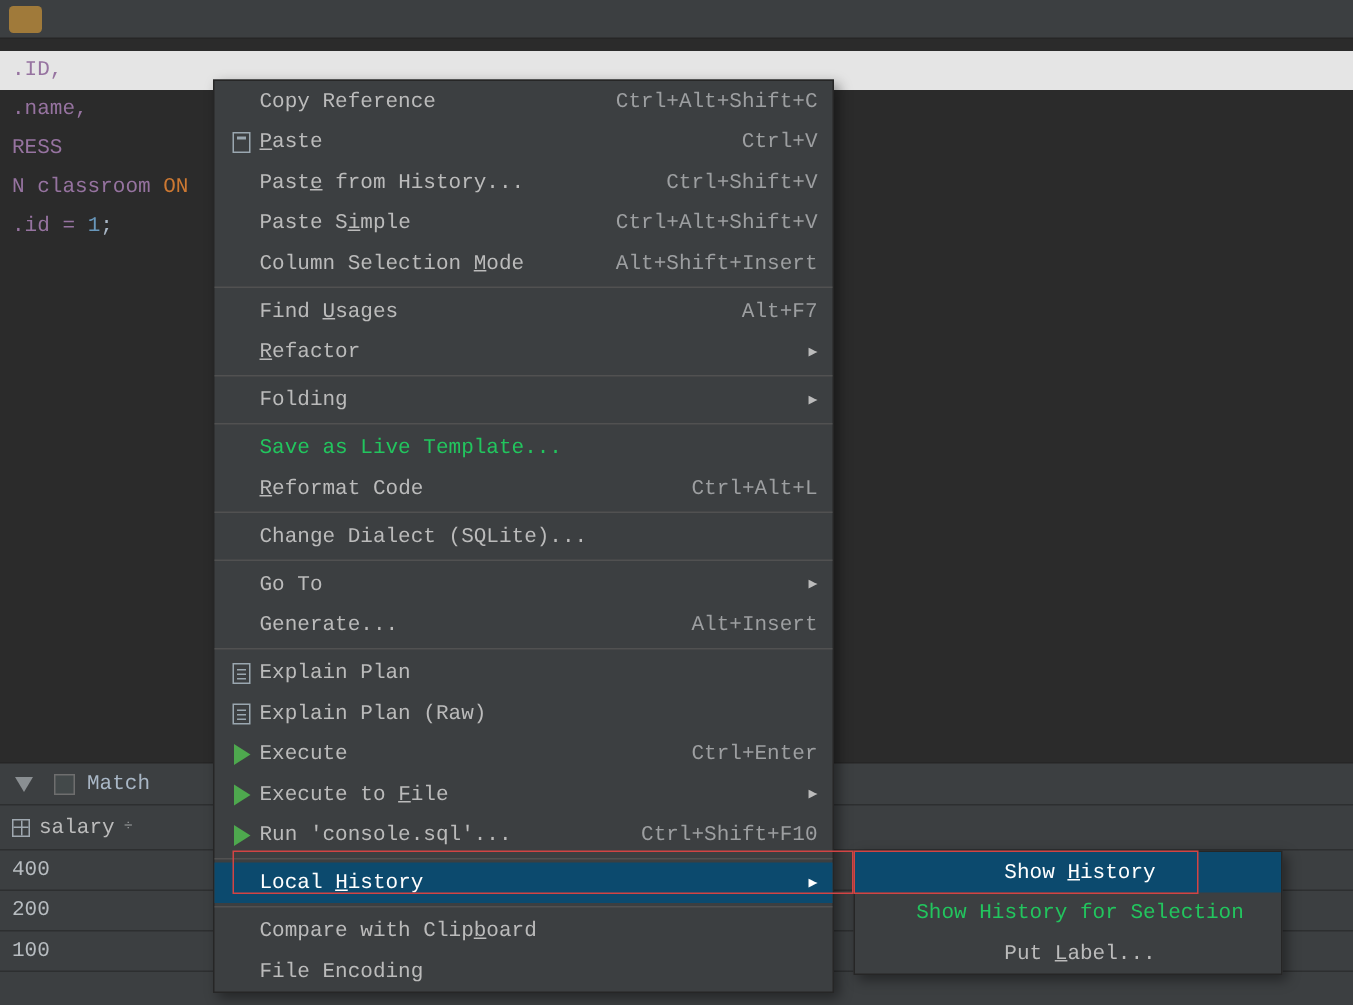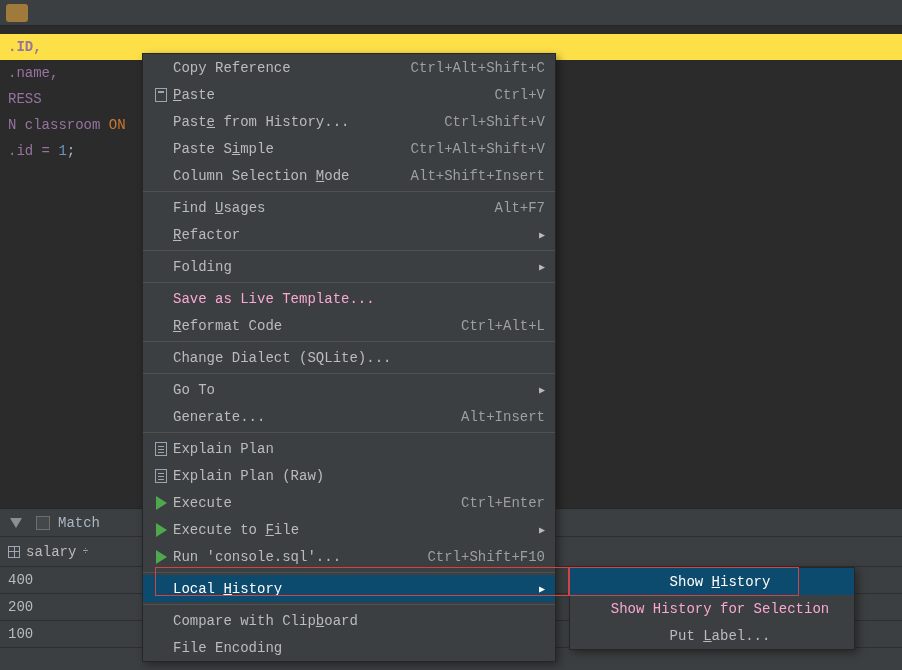--- a/index.html
+++ b/index.html
@@ -33,21 +33,21 @@
   top: 26px; left: 0; right: 0; bottom: 0;
   background: #2b2b2b;
   padding: 8px 0 0 0;
 }
 .code-line {
   padding: 0 8px;
   line-height: 26px;
   white-space: pre;
   color: #a9b7c6;
 }
-.code-line.hl { background: #fde047; font-weight: bold; }
+.code-line.hl { background: #e5e5e5; }
 .purple { color: #9673a0; }
 .kw { color: #cc7832; }
 .bottompanel {
   position: absolute;
   left: 0; right: 0; bottom: 0;
   height: 162px;
   background: #3c3f41;
   border-top: 1px solid #262626;
 }
 .bp-toolbar {
@@ -96,21 +96,21 @@
 .ctx-main {
   left: 142px; top: 53px;
   width: 414px;
 }
 .ctx-row {
   display: flex; align-items: center;
   height: 27px;
   padding: 0 10px 0 6px;
   color: #bbbbbb;
 }
-.ctx-row.disabled { color: #f9a8d4; }
+.ctx-row.disabled { color: #22c55e; }
 .ctx-row.sel { background: #0c4a6e; color: #ffffff; }
 .ctx-icon { width: 24px; display: flex; justify-content: center; }
 .ctx-label { flex: 1; white-space: pre; }
 .ctx-short { color: #9d9fa1; white-space: pre; }
 .ctx-arrow { width: 10px; text-align: right; font-size: 10px; color: #bbbbbb; }
 .ctx-row.sel .ctx-arrow { color: #ffffff; }
 .ctx-sep { height: 1px; background: #515151; margin: 2px 0; }
 .u { text-decoration: underline; }
 
 .ctx-sub {

